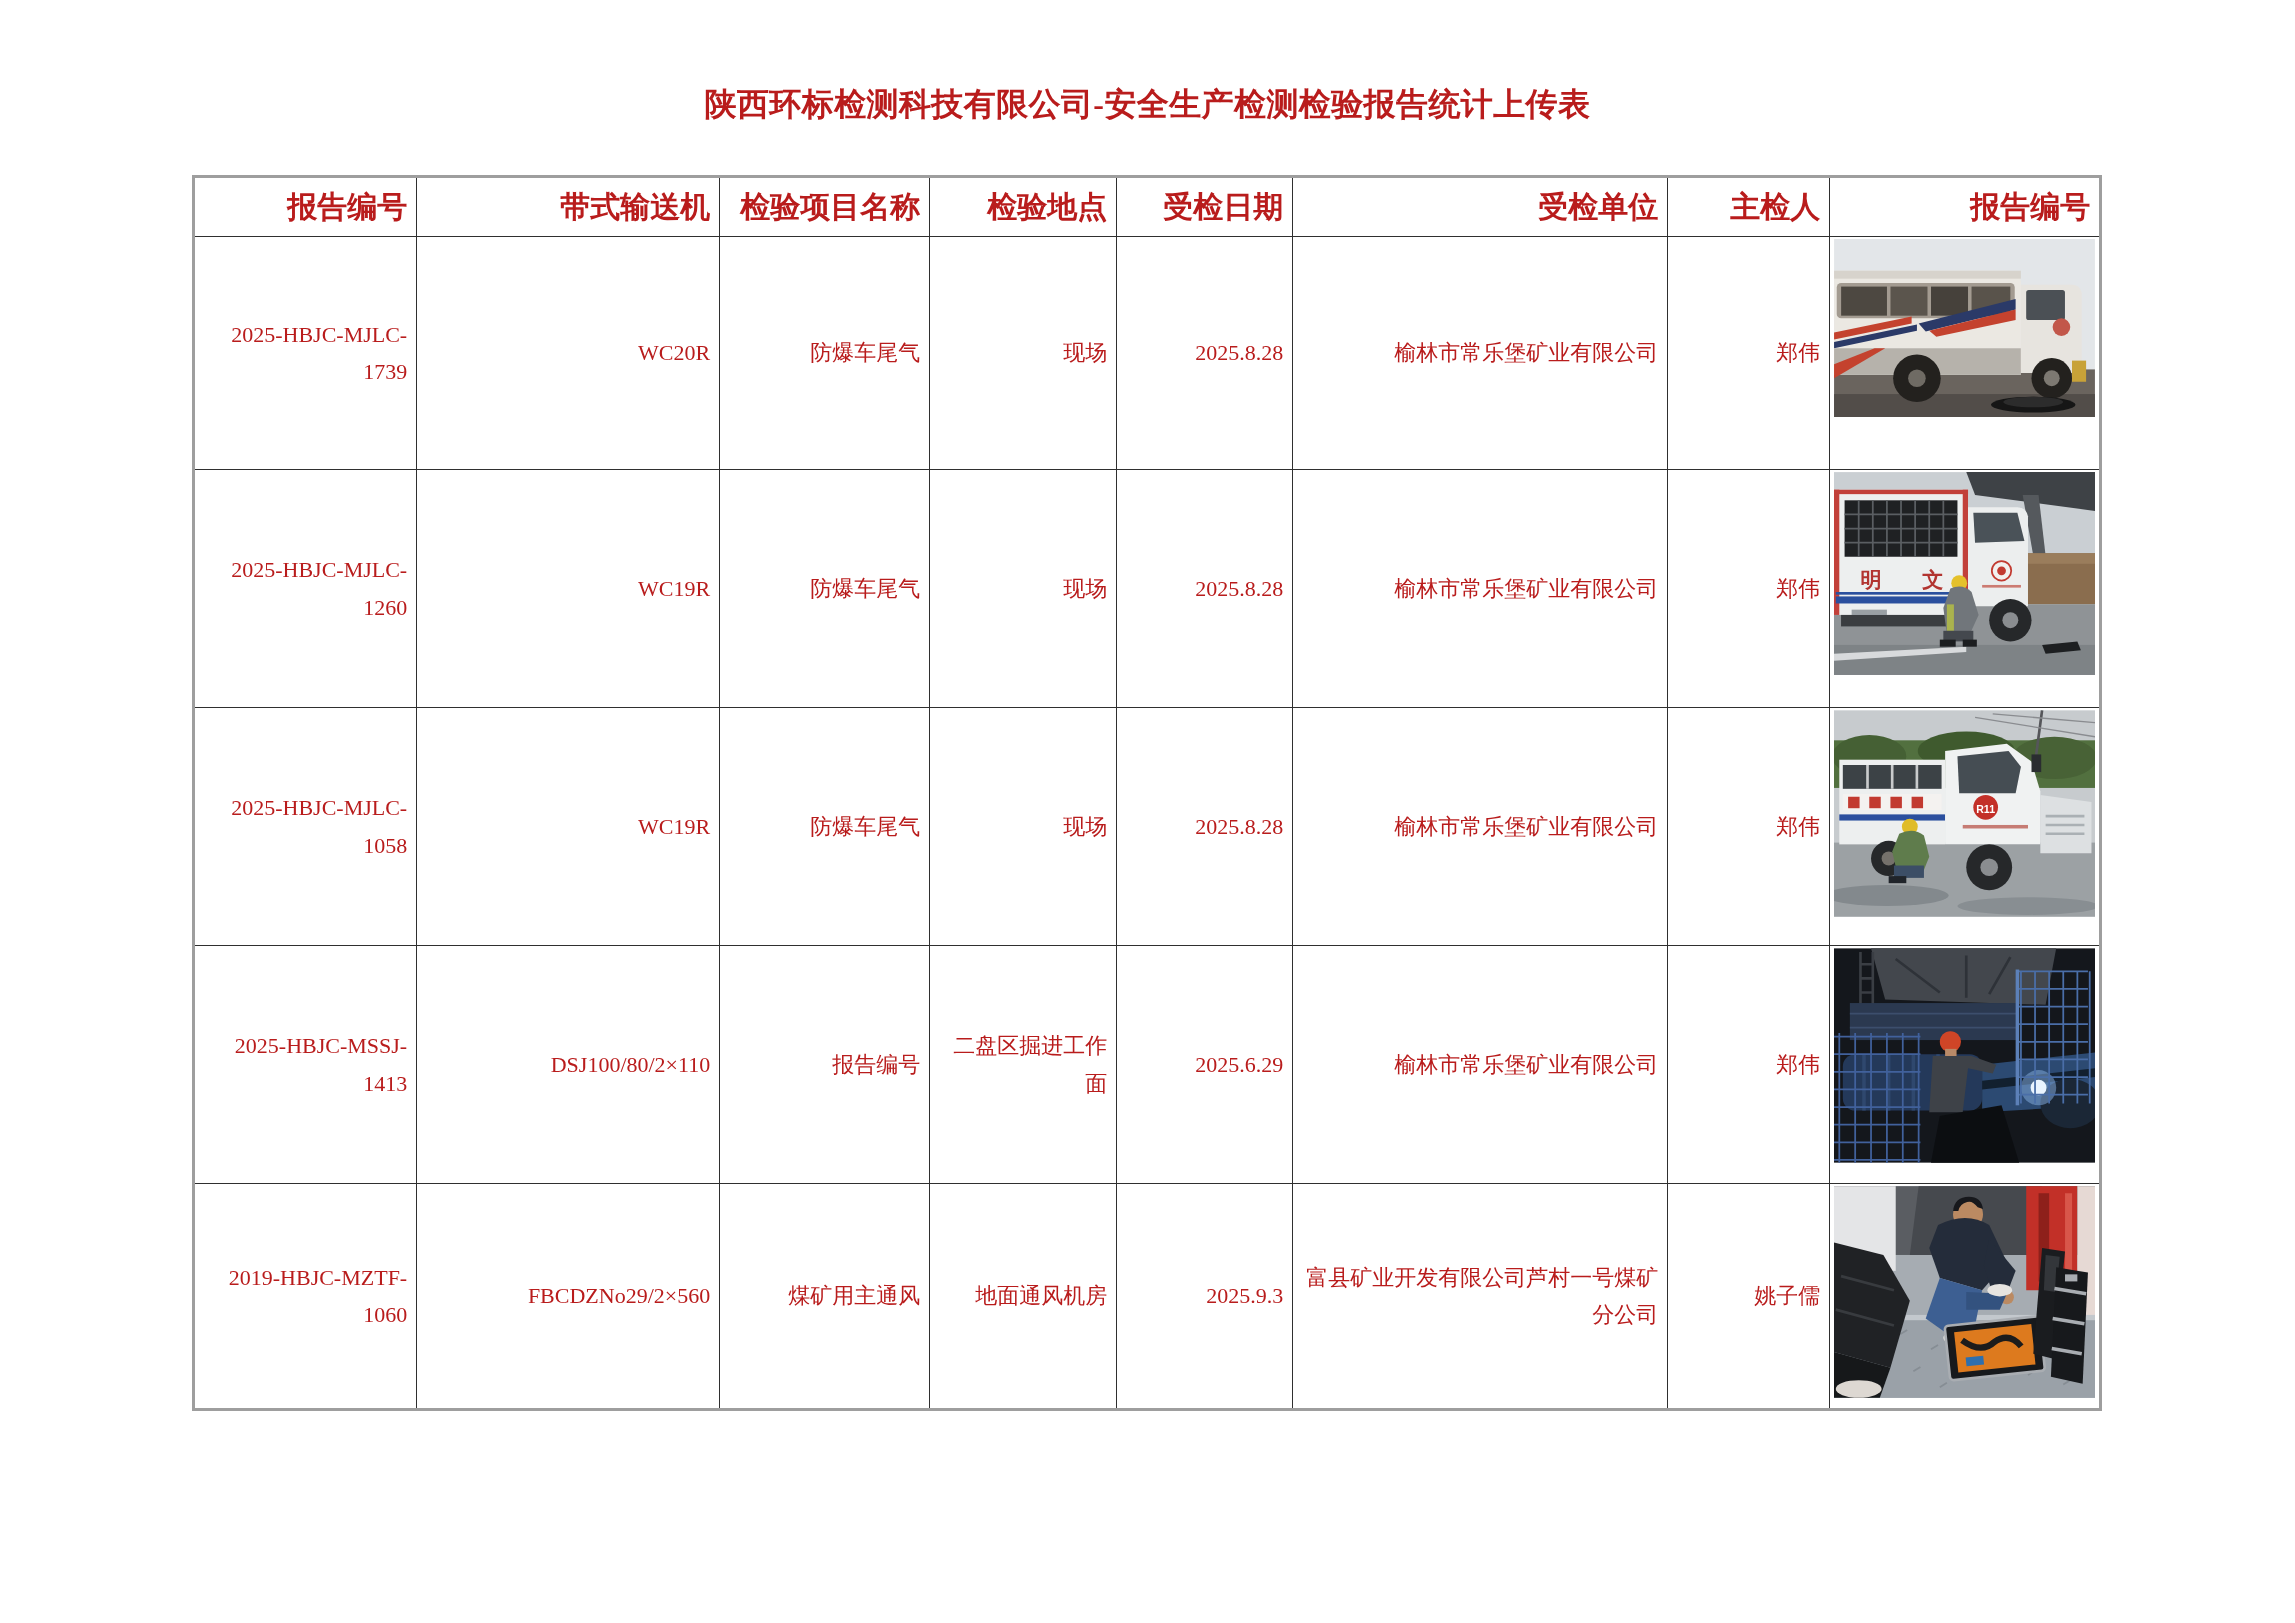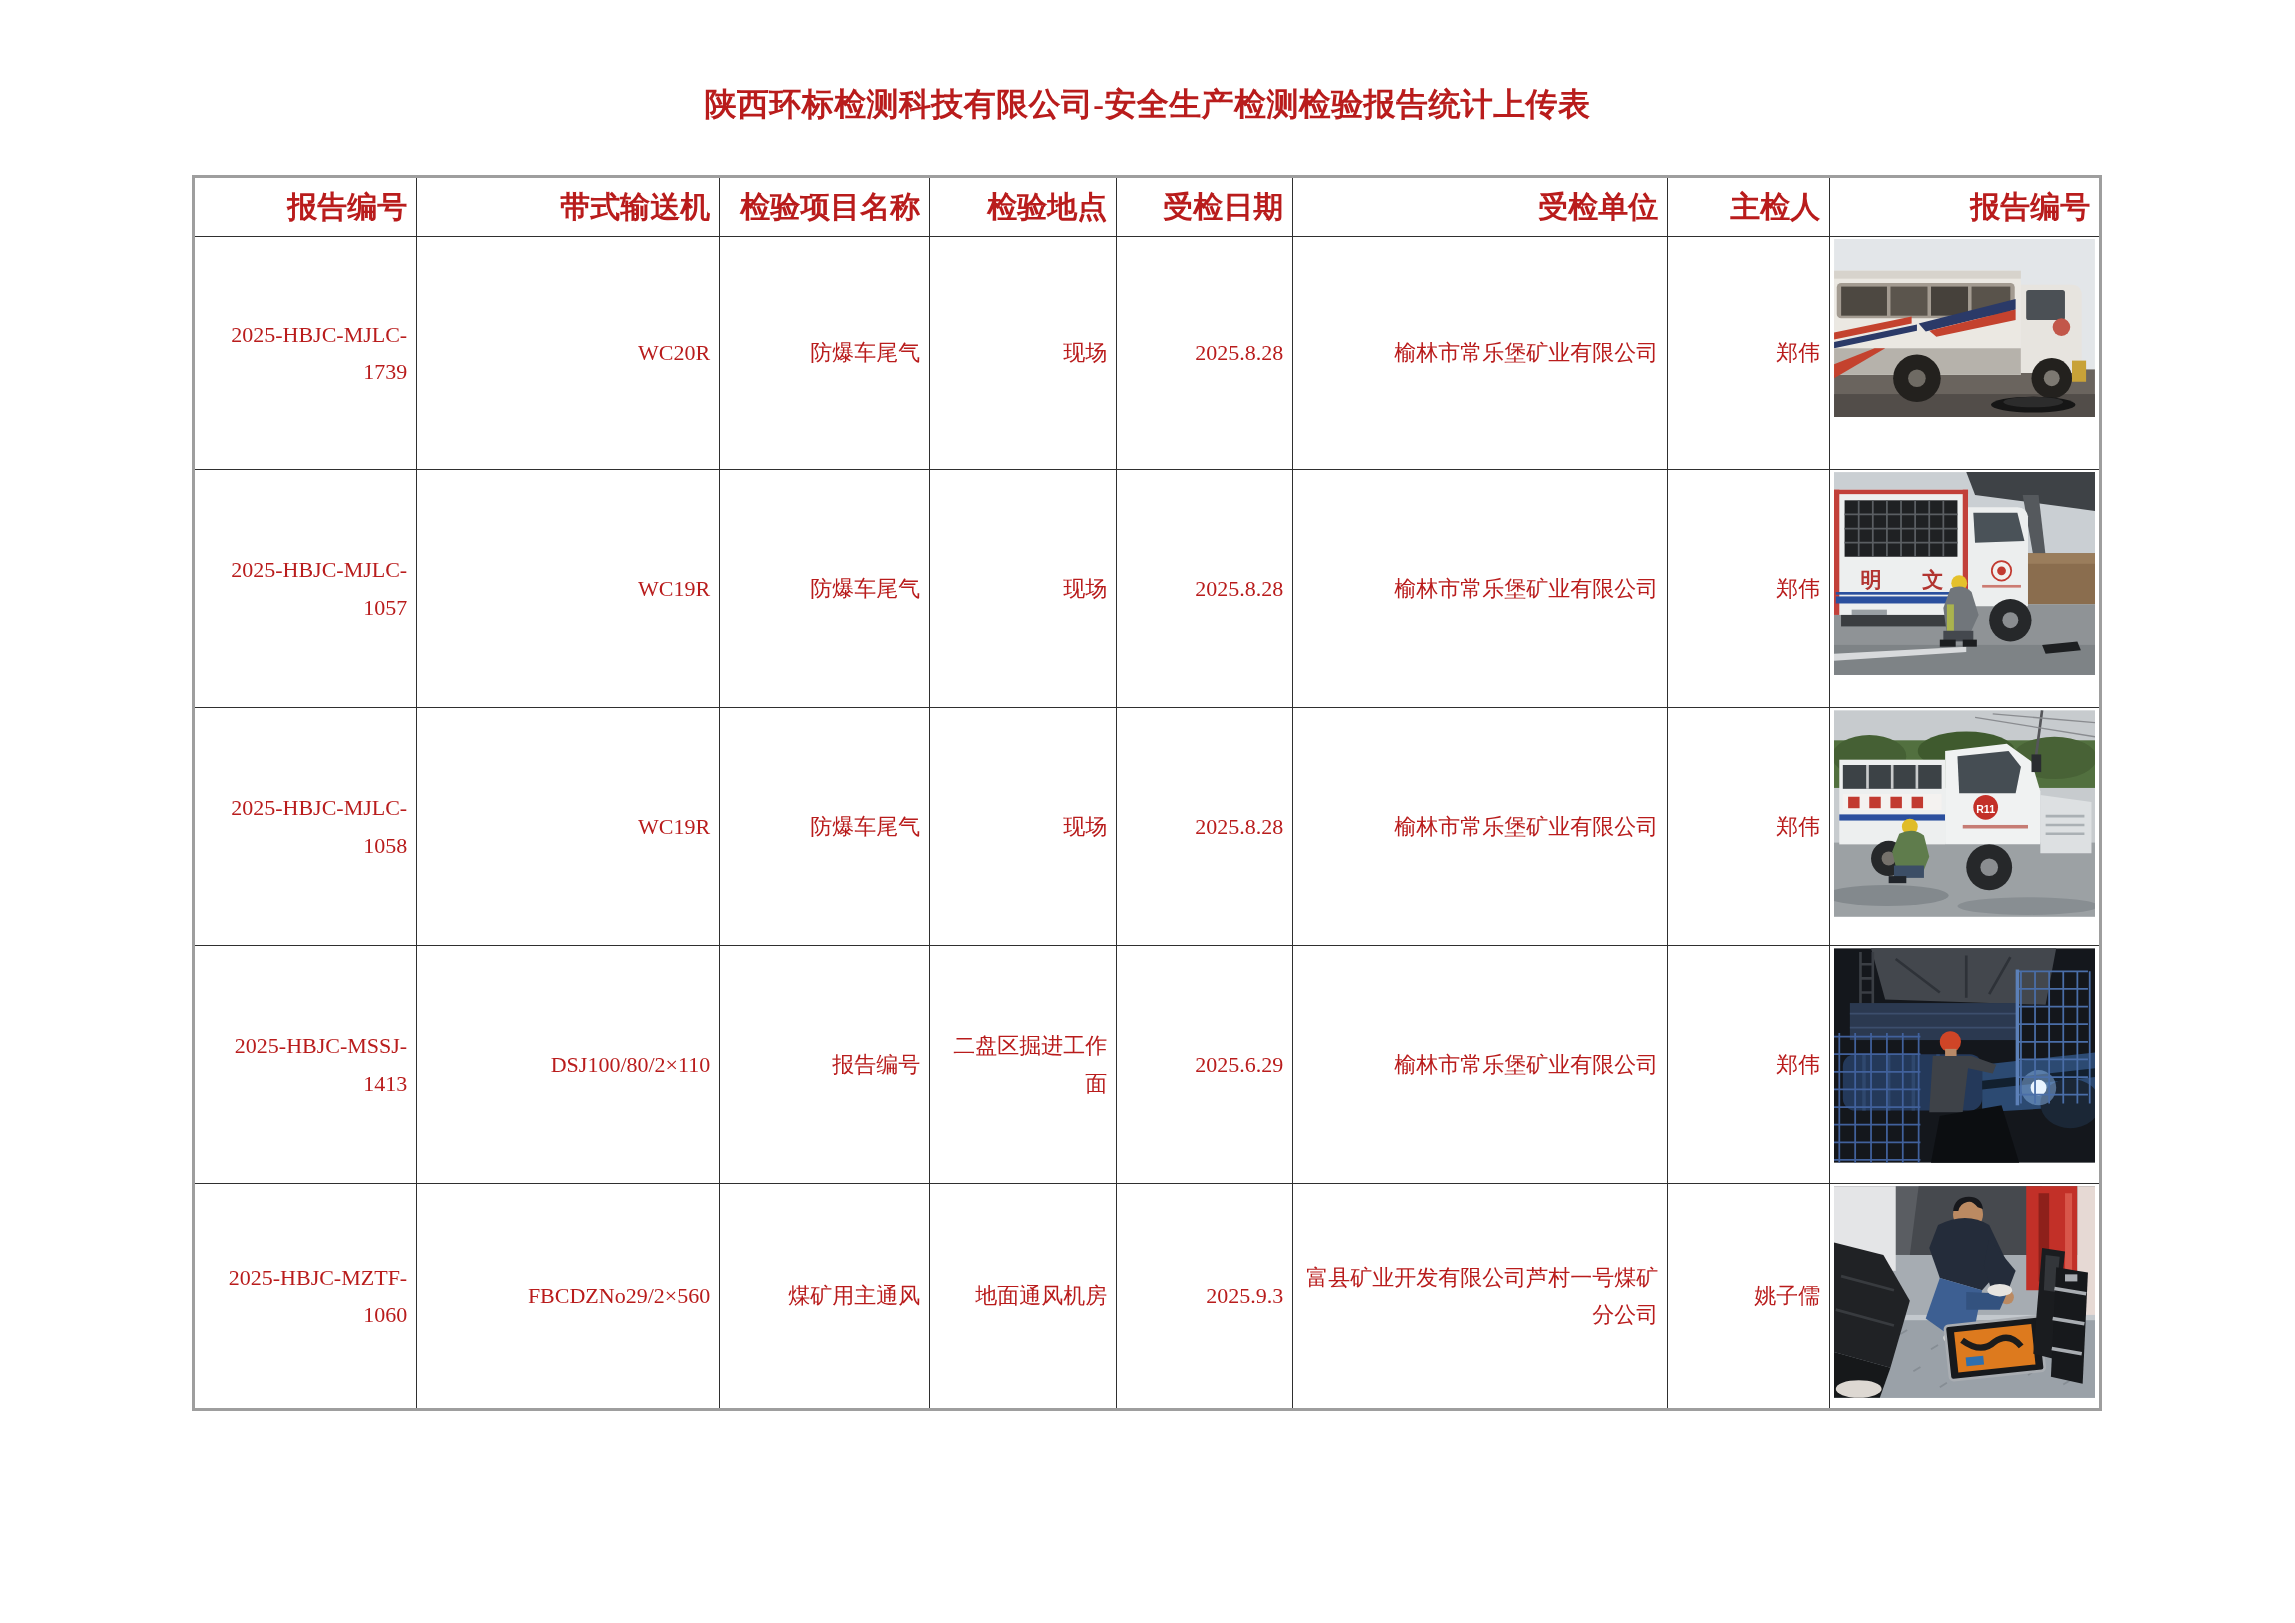--- a/index.html
+++ b/index.html
@@ -100,21 +100,21 @@
               <circle cx="247" cy="158" r="9" fill="#7d7972"></circle>
               <rect x="270" y="138" width="16" height="24" fill="#c8a238"></rect>
               <ellipse cx="226" cy="188" rx="48" ry="9" fill="#161616"></ellipse>
               <ellipse cx="226" cy="185" rx="34" ry="6" fill="#2c2c2c"></ellipse>
             </svg>
           </div>
         </td>
       </tr>
 
       <tr class="r2">
-        <td>2025-HBJC-MJLC-1057</td>
+        <td>2025-HBJC-MJLC-1260</td>
         <td>WC19R</td>
         <td>防爆车尾气</td>
         <td>现场</td>
         <td>2025.8.28</td>
         <td>榆林市常乐堡矿业有限公司</td>
         <td>郑伟</td>
         <td class="photo-cell">
           <div class="photo" title="worker-in-yellow-helmet-testing-rear-of-white-mesh-box-truck">
             <svg width="261" height="203" viewBox="0 0 296 230" style="font-size:25px">
               <rect width="296" height="230" fill="#cacfd3"></rect>
@@ -245,21 +245,21 @@
                 <path d="M0 100h98M0 120h98M0 140h98M0 160h98M0 180h98M0 200h98M0 220h98M0 240h98"></path>
                 <path d="M6 96v147M24 96v147M42 96v147M60 96v147M78 96v147M96 96v147"></path>
               </g>
               <polygon points="120,190 190,178 210,243 110,243" fill="#0c0e11"></polygon>
             </svg>
           </div>
         </td>
       </tr>
 
       <tr class="r5">
-        <td>2025-HBJC-MZTF-1060</td>
+        <td>2019-HBJC-MZTF-1060</td>
         <td>FBCDZNo29/2×560</td>
         <td>煤矿用主通风</td>
         <td>地面通风机房</td>
         <td>2025.9.3</td>
         <td>富县矿业开发有限公司芦村一号煤矿分公司</td>
         <td>姚子儒</td>
         <td class="photo-cell">
           <div class="photo" title="inspector-opening-instrument-case-with-orange-foam-on-checker-plate-floor">
             <svg width="261" height="212" viewBox="0 0 296 240">
               <rect width="296" height="240" fill="#a6acb2"></rect>

